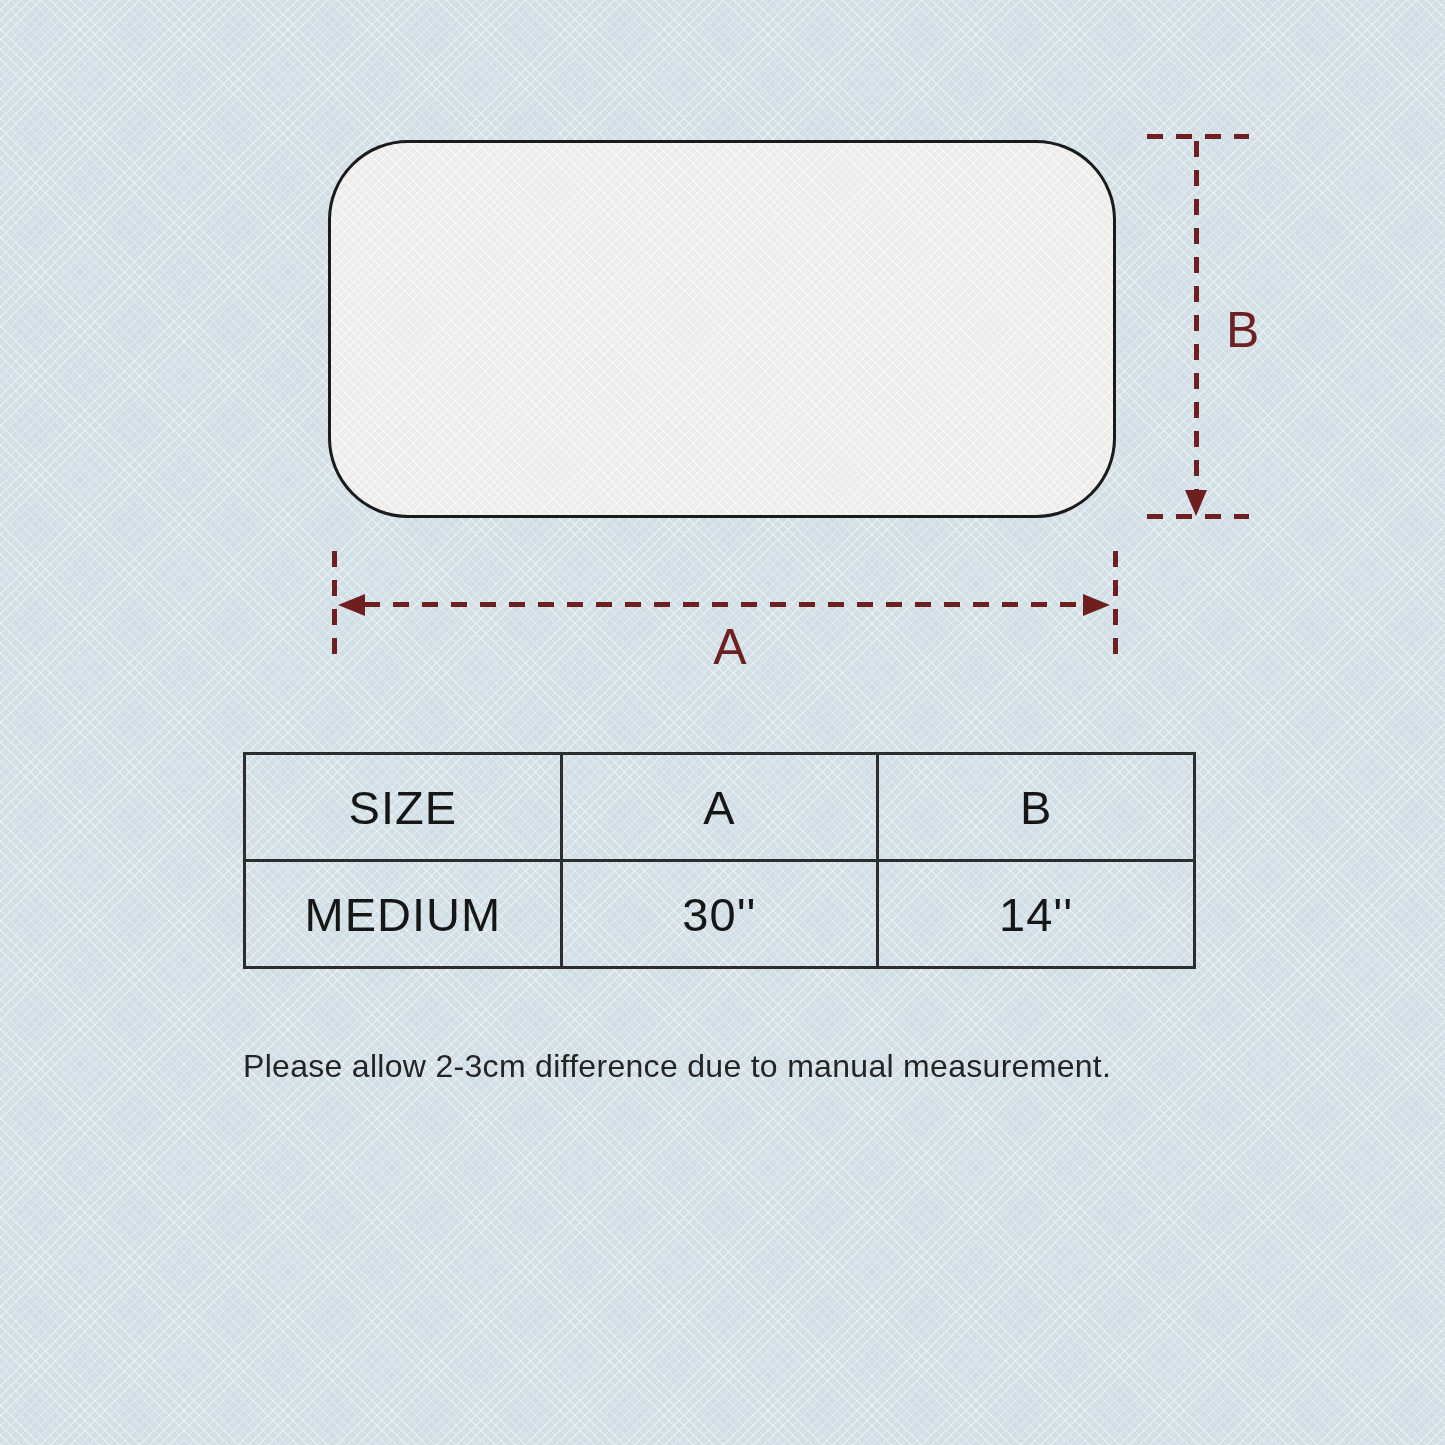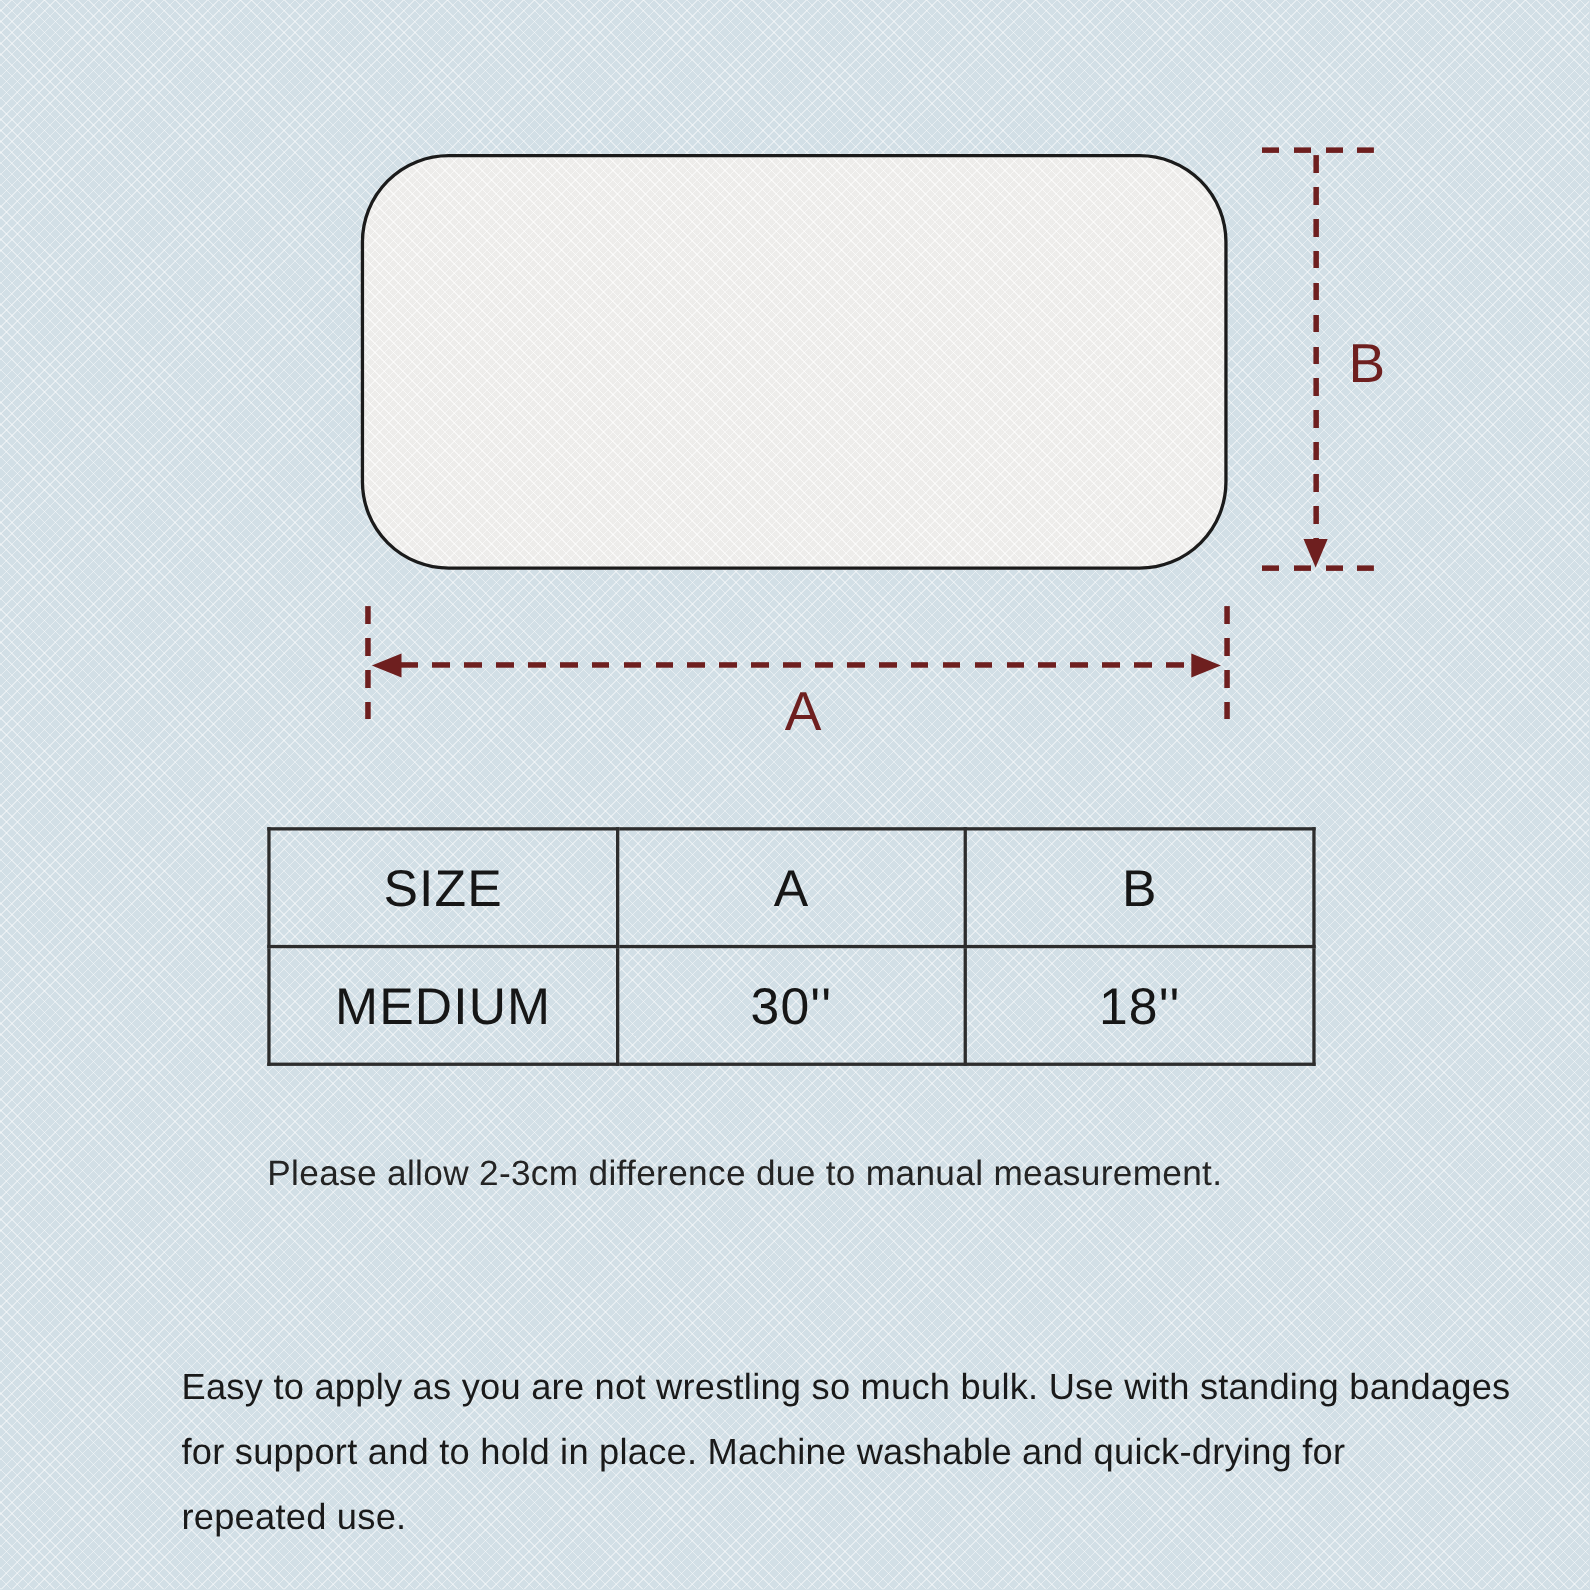--- a/index.html
+++ b/index.html
@@ -140,24 +140,21 @@
   <table class="size-table">
     <tbody>
       <tr>
         <th>SIZE</th>
         <th>A</th>
         <th>B</th>
       </tr>
       <tr>
         <td>MEDIUM</td>
         <td>30''</td>
-        <td>18''</td>
+        <td>14''</td>
       </tr>
     </tbody>
   </table>
 
   <div class="note">Please allow 2-3cm difference due to manual measurement.</div>
 
-  <div class="description">Easy to apply as you are not wrestling so much bulk. Use with standing bandages
-for support and to hold in place. Machine washable and quick-drying for
-repeated use.</div>
 
 </div>
 
 </body></html>

